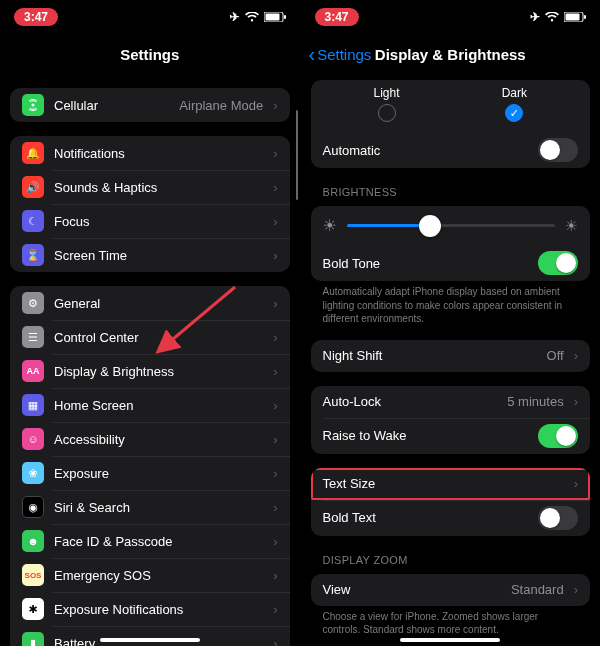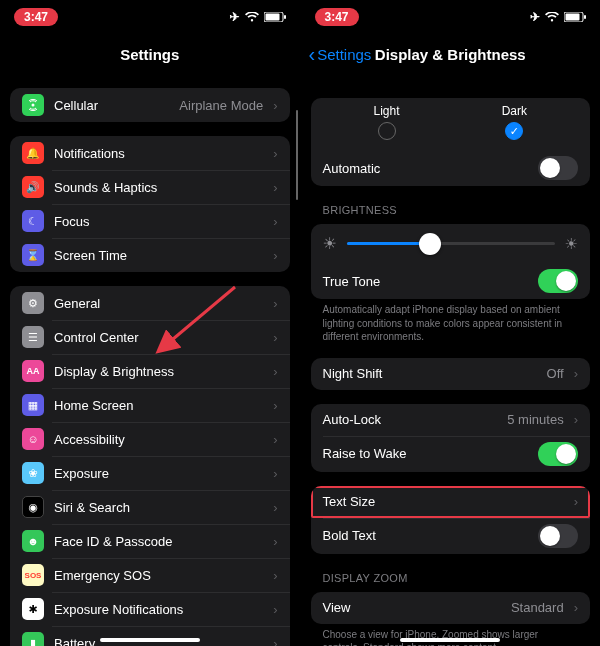--- a/index.html
+++ b/index.html
@@ -201,21 +201,21 @@
       </span>
     </div>
     <div class="nav">
       <span class="nav-back">
         <span style="font-size:20px">‹</span>
         <span>Settings</span>
       </span>
       <span class="nav-title">Display &amp; Brightness</span>
     </div>
     <div class="content">
-      <div class="group tight" style="margin-top:24px">
+      <div class="group tight" style="margin-top:6px">
         <div class="appearance-row no-icon">
           <div class="appearance-opt">
             <span>Light</span>
             <span class="radio"></span>
           </div>
           <div class="appearance-opt">
             <span>Dark</span>
             <span class="radio checked"></span>
           </div>
         </div>
@@ -231,21 +231,21 @@
       <div class="group tight">
         <div class="slider-row">
           <span class="sun-icon">☀︎</span>
           <div class="slider-track">
               <div class="slider-fill"></div>
               <div class="slider-thumb"></div>
             </div>
           <span class="sun-icon" style="font-size:15px">☀︎</span>
         </div>
         <div class="row no-icon">
-          <span class="label">True Tone</span>
+          <span class="label">Bold Tone</span>
           <span class="toggle on">
               <span class="knob"></span>
             </span>
         </div>
       </div>
       <div class="section-footer">Automatically adapt iPhone display based on ambient lighting conditions to make colors appear consistent in different environments.</div>
 
       <div class="group">
         <div class="row no-icon">
           <span class="label">Night Shift</span>

